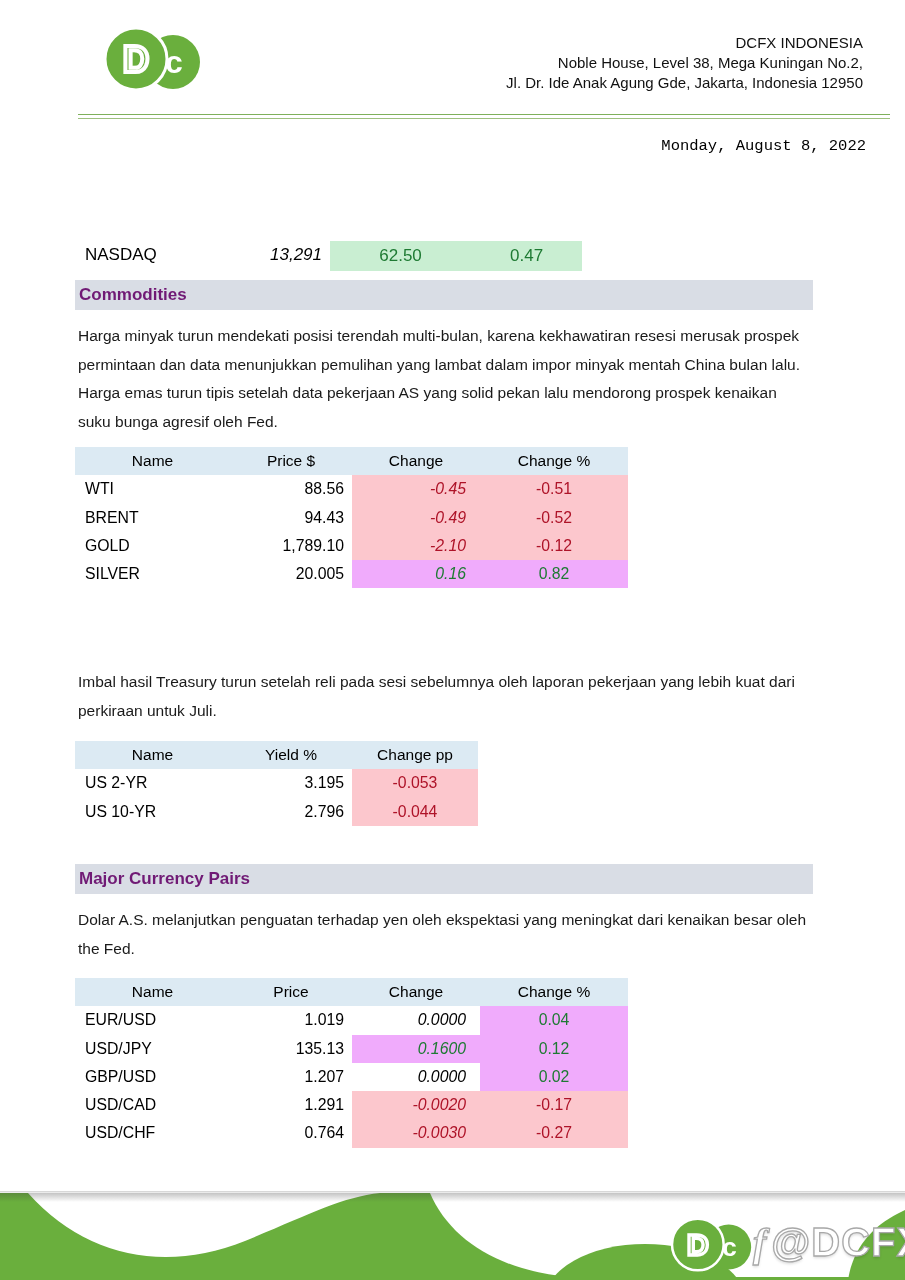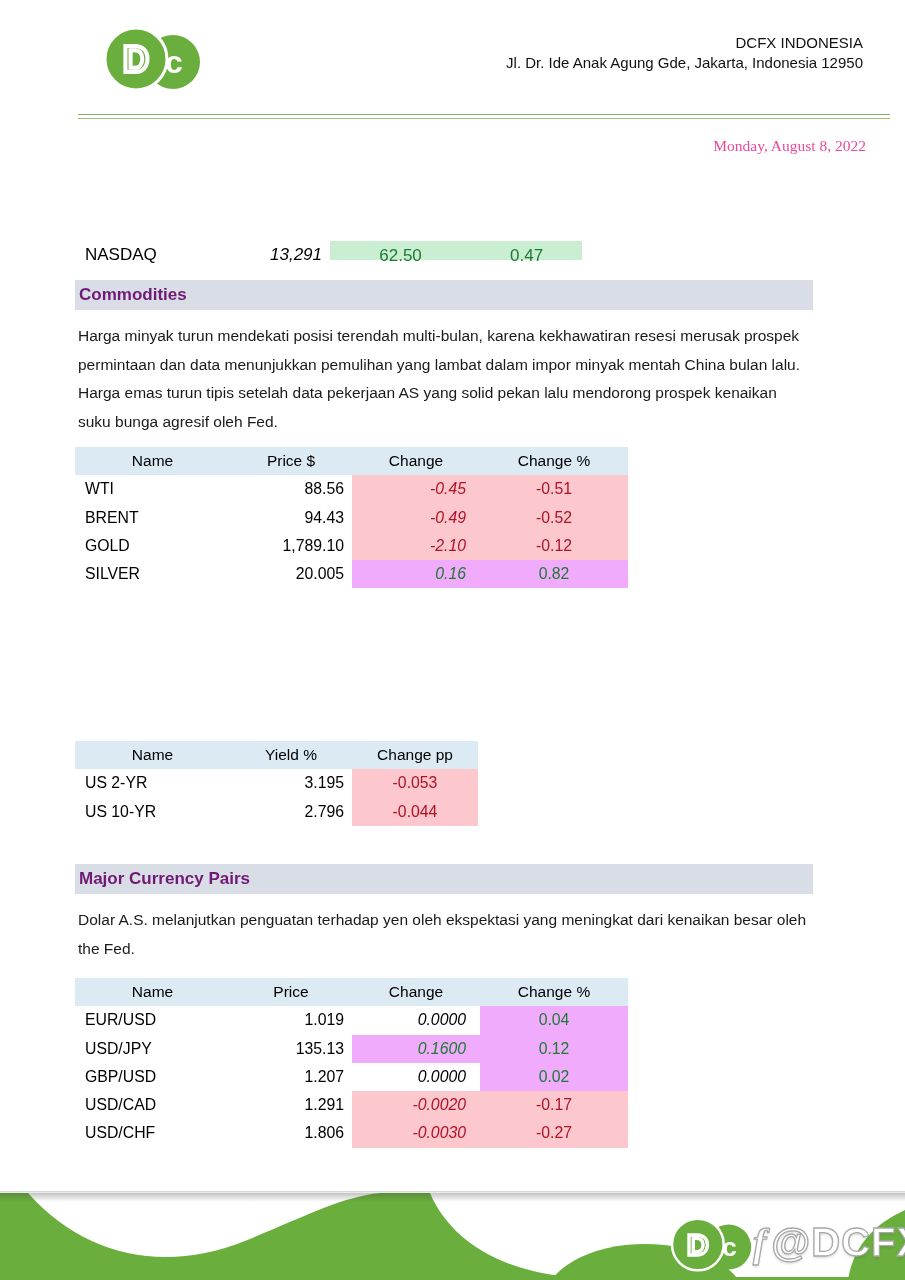--- a/index.html
+++ b/index.html
@@ -9,26 +9,26 @@
     margin:0 auto; overflow:hidden;
     font-family:"Liberation Sans", sans-serif; color:#1a1a1a;
   }
   
   .hdr-logo { position:absolute; left:103px; top:26px; }
   .hdr-text { position:absolute; right:42px; top:33px; text-align:right;
               font-size:15px; line-height:20px; color:#111; }
   .divider { position:absolute; left:78px; top:114px; width:812px; height:5px;
              border-top:1.6px solid #7FB05B; border-bottom:1px solid #9DC07F; }
   .rpt-date { position:absolute; right:39px; top:137px;
-              font-family:Liberation Serif, serif; font-size:15.5px; color:#ec4899; }
+              font-family:Liberation Mono, monospace; font-size:15.5px; color:#000000; }
   
   .nq { position:absolute; left:0; top:212px; width:905px; height:30px; font-size:17px;margin-top:28px; }
   .nq-name { position:absolute; left:85px; line-height:30px; color:#000; }
   .nq-val  { position:absolute; left:160px; width:162px; text-align:right; line-height:30px; color:#000;font-style:italic; }
-  .nq-cell { position:absolute; left:330px; width:252px; height:19px; top:1px;
+  .nq-cell { position:absolute; left:330px; width:252px; height:30px; top:1px;
              background:#C9EED2; color:#1E7A33; display:flex; }
   .nq-cell span { display:block; text-align:center; line-height:29px; }
   .nq-cell .a { width:56%; } .nq-cell .b { width:44%; }
   
   .secbar { position:absolute; left:75px; width:738px; height:30px;
             background:#D9DDE5; color:#701a75; font-weight:bold; font-size:17px;
             line-height:30px; padding-left:4px; }
   .para { position:absolute; left:78px; width:730px; font-size:15.5px;
           line-height:28.5px; color:#1a1a1a; }
   
@@ -62,20 +62,21 @@
     <svg width="100" height="66" viewBox="0 0 100 66">
       <circle cx="70" cy="36" r="27" fill="#6AAF3D"></circle>
       <circle cx="33" cy="33" r="31" fill="#6AAF3D" stroke="#ffffff" stroke-width="3"></circle>
       <text x="33" y="46" text-anchor="middle" font-family="Liberation Sans, sans-serif" font-size="36" font-weight="bold" fill="none" stroke="#ffffff" stroke-width="4">D</text>
       <text x="71" y="47" text-anchor="middle" font-family="Liberation Sans, sans-serif" font-size="32" font-weight="bold" fill="#ffffff">c</text>
     </svg>
   </div>
 
   <div class="hdr-text">
     <div>DCFX INDONESIA</div>
+    <div>Noble House, Level 38, Mega Kuningan No.2,</div>
     <div>Jl. Dr. Ide Anak Agung Gde, Jakarta, Indonesia 12950</div>
   </div>
 
   <div class="divider"></div>
 
   <div class="rpt-date">Monday, August 8, 2022</div>
 
   <div class="nq">
     <span class="nq-name">NASDAQ</span>
     <span class="nq-val">13,291</span>
@@ -108,20 +109,21 @@
     <div class="c-num">1,789.10</div>
     <div class="c-chg neg">-2.10</div>
     <div class="c-pct neg">-0.12</div>
 
     <div class="c-name">SILVER</div>
     <div class="c-num">20.005</div>
     <div class="c-chg pos">0.16</div>
     <div class="c-pct pos">0.82</div>
   </div>
 
+  <div class="para" style="top:668px">Imbal hasil Treasury turun setelah reli pada sesi sebelumnya oleh laporan pekerjaan yang lebih kuat dari perkiraan untuk Juli.</div>
 
   <div class="tbl tbl-3" style="top:741px">
     <div class="th">Name</div>
     <div class="th">Yield %</div>
     <div class="th">Change pp</div>
 
     <div class="c-name">US 2-YR</div>
     <div class="c-num">3.195</div>
     <div class="c-pct neg">-0.053</div>
 
@@ -153,21 +155,21 @@
     <div class="c-num">1.207</div>
     <div class="c-chg">0.0000</div>
     <div class="c-pct pos">0.02</div>
 
     <div class="c-name">USD/CAD</div>
     <div class="c-num">1.291</div>
     <div class="c-chg neg">-0.0020</div>
     <div class="c-pct neg">-0.17</div>
 
     <div class="c-name">USD/CHF</div>
-    <div class="c-num">1.806</div>
+    <div class="c-num">0.764</div>
     <div class="c-chg neg">-0.0030</div>
     <div class="c-pct neg">-0.27</div>
   </div>
 
   <div class="foot-art">
     <svg width="905" height="100" viewBox="0 0 905 100">
       <defs>
         <linearGradient id="sh" x1="0" y1="0" x2="0" y2="1">
           <stop offset="0" stop-color="rgba(60,60,60,0.30)"></stop>
           <stop offset="1" stop-color="rgba(60,60,60,0)"></stop>

